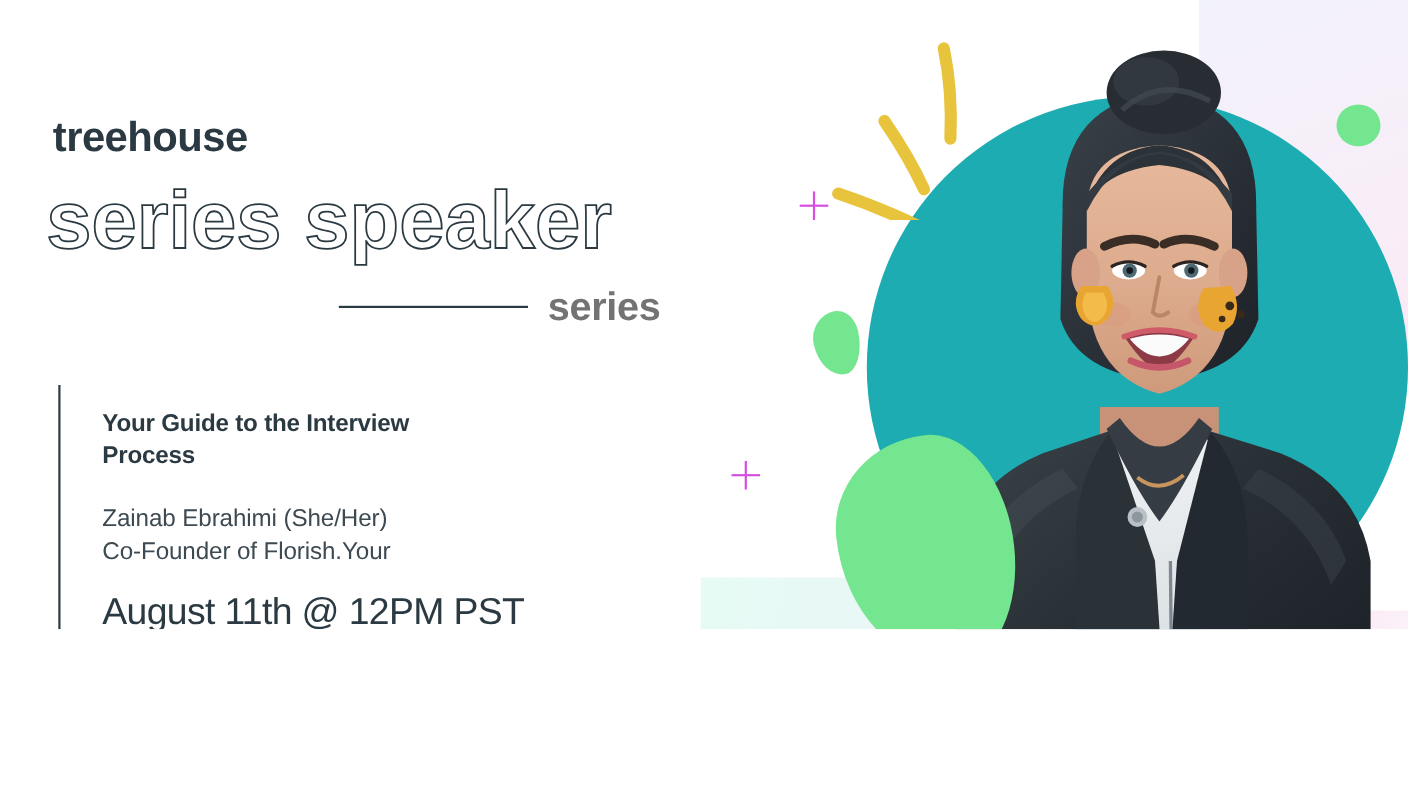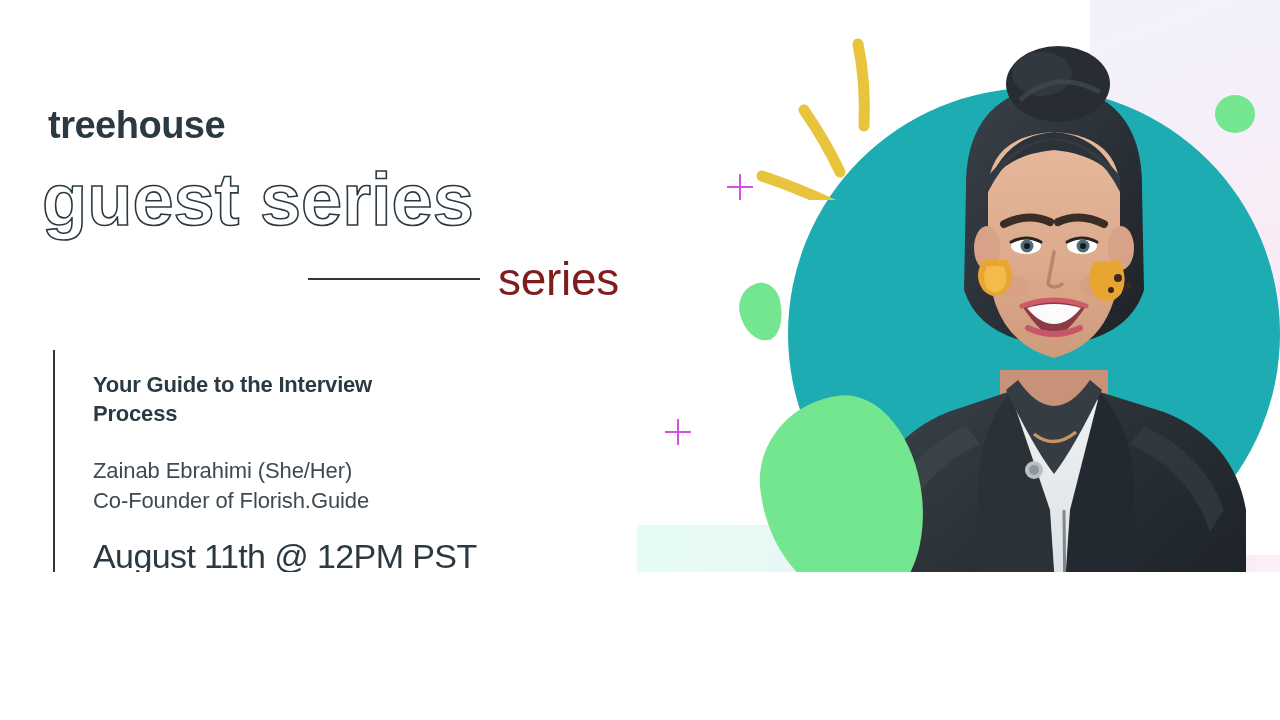--- a/index.html
+++ b/index.html
@@ -155,23 +155,23 @@
     align-items: center;
   }
   .series-rule {
     flex: 1 1 auto;
     height: 2px;
     background: #2b3a42;
     margin-right: 18px;
     max-width: 172px;
   }
   .series-label {
-    font-size: 46px;
-    font-weight: 400;
-    color: #7f1d1d;
+    font-size: 36px;
+    font-weight: 700;
+    color: #737373;
     letter-spacing: -0.3px;
     line-height: 1;
   }
 
   .detail-block {
     position: absolute;
     left: 53px;
     top: 350px;
     width: 560px;
     height: 256px;
@@ -339,27 +339,27 @@
 
   <div class="yellow-waves">
     <svg width="125" height="80" viewBox="0 0 125 80" xmlns="http://www.w3.org/2000/svg">
       <path d="M2 58 Q26 62 44 44 Q62 24 86 16 Q104 10 122 14" stroke="#e8c33c" stroke-width="9" fill="none" stroke-linecap="round"></path>
       <path d="M28 76 Q50 78 66 62 Q86 40 106 34 Q118 31 124 33" stroke="#e8c33c" stroke-width="9" fill="none" stroke-linecap="round"></path>
     </svg>
   </div>
 
   <div class="brandmark">treehouse</div>
 
-  <div class="headline-outline">guest series</div>
+  <div class="headline-outline">series speaker</div>
 
   <div class="series-row">
     <span class="series-rule"></span>
     <span class="series-label">series</span>
   </div>
 
   <div class="detail-block">
     <p class="talk-title">Your Guide to the Interview Process</p>
     <p class="speaker-name">Zainab Ebrahimi (She/Her)</p>
-    <p class="speaker-role">Co-Founder of Florish.Guide</p>
+    <p class="speaker-role">Co-Founder of Florish.Your</p>
     <p class="event-when">August 11th @ 12PM PST</p>
   </div>
 
 </div>
 
 </body></html>

